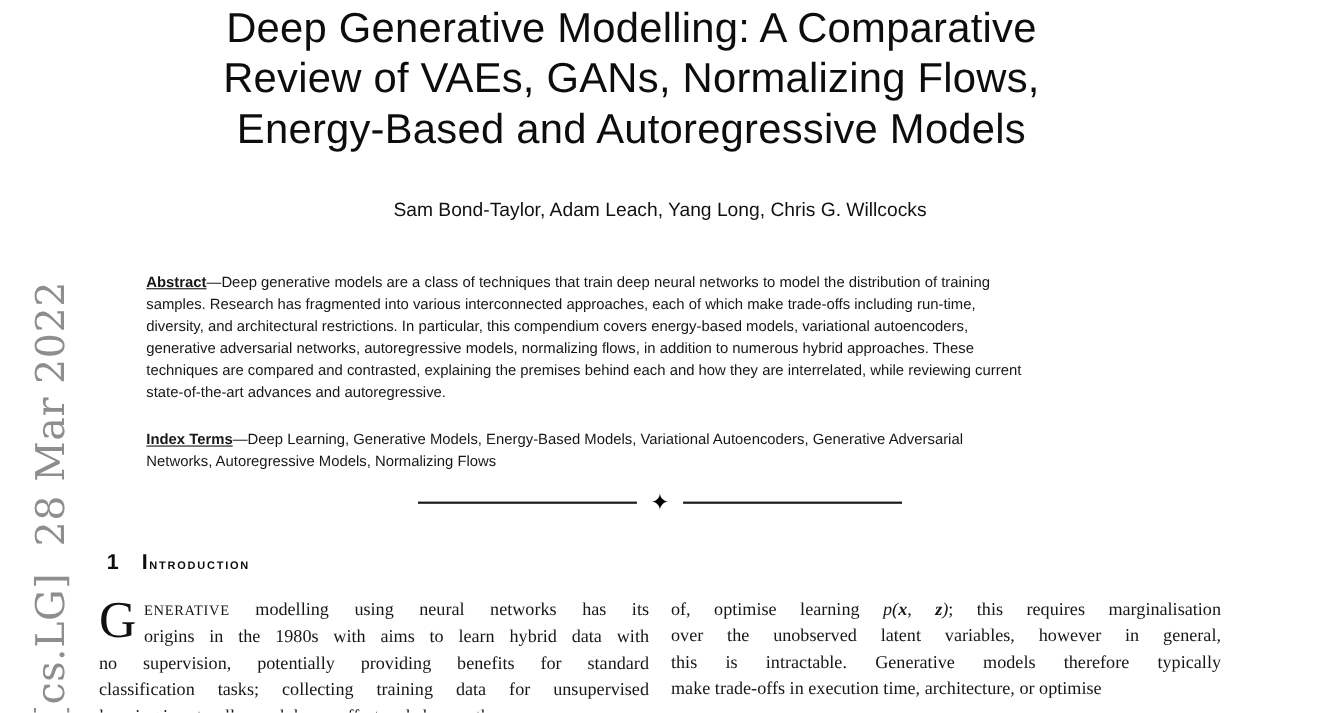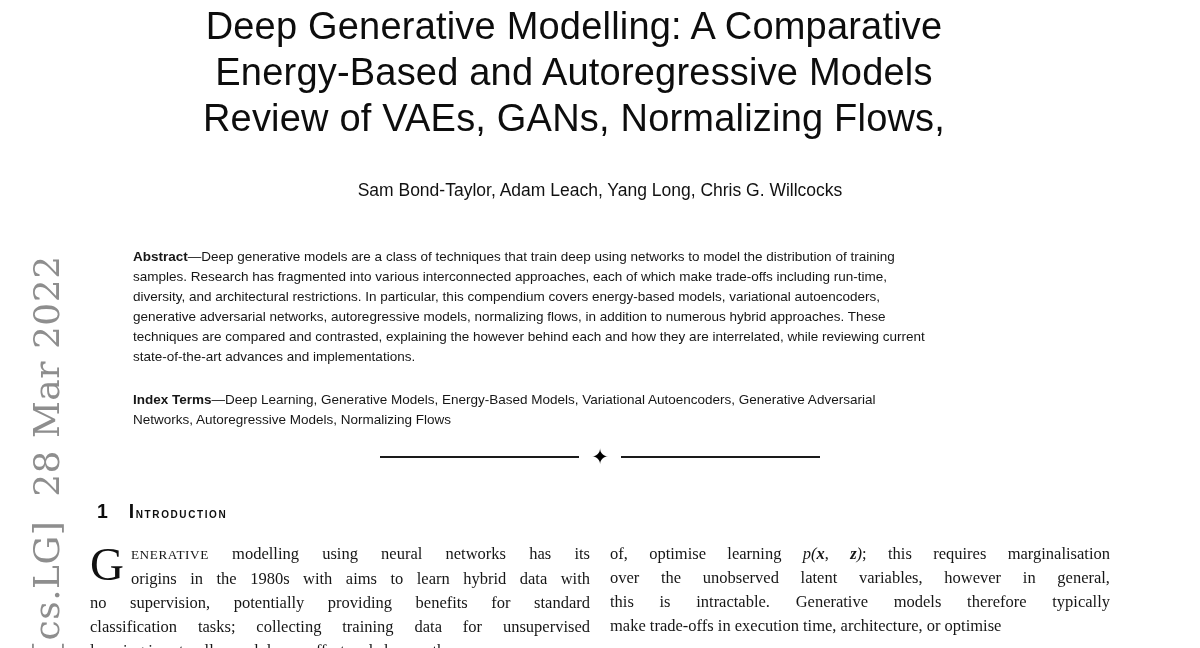--- a/index.html
+++ b/index.html
@@ -30,21 +30,21 @@
   }
 
   
   .abstract, .index-terms {
     position:absolute; left:133px; width:935px;
     font-size:13.5px; line-height:20px; color:#161616;
   }
   .abstract { top:247px; }
   .index-terms { top:390px; }
   .aline { white-space:nowrap; }
-  .lbl { font-weight:bold; }
+  .lbl { font-weight:bold;text-decoration:underline; }
 
   
   .divider {
     position:absolute; left:380px; top:444px; width:440px; height:26px;
     display:flex; align-items:center; gap:12px;
   }
   .divider .rule { flex:1; height:2px; background:#1a1a1a; }
   .divider .diamond {
     font-size:21px; line-height:21px; color:#000;
     font-family:"DejaVu Sans", sans-serif;
@@ -80,33 +80,33 @@
 </style>
 </head>
 <body>
 
 <div class="page">
 
   <div class="stamp">[cs.LG]  28 Mar 2022</div>
 
   <div class="title">
     <div>Deep Generative Modelling: A Comparative</div>
+    <div>Review of VAEs, GANs, Normalizing Flows,</div>
     <div>Energy-Based and Autoregressive Models</div>
-    <div>Review of VAEs, GANs, Normalizing Flows,</div>
   </div>
 
   <div class="authors">Sam Bond-Taylor, Adam Leach, Yang Long, Chris G. Willcocks</div>
 
   <div class="abstract">
-    <div class="aline"><span class="lbl">Abstract</span><span>—Deep generative models are a class of techniques that train deep using networks to model the distribution of training</span></div>
+    <div class="aline"><span class="lbl">Abstract</span><span>—Deep generative models are a class of techniques that train deep neural networks to model the distribution of training</span></div>
     <div class="aline">samples. Research has fragmented into various interconnected approaches, each of which make trade-offs including run-time,</div>
     <div class="aline">diversity, and architectural restrictions. In particular, this compendium covers energy-based models, variational autoencoders,</div>
     <div class="aline">generative adversarial networks, autoregressive models, normalizing flows, in addition to numerous hybrid approaches. These</div>
-    <div class="aline">techniques are compared and contrasted, explaining the however behind each and how they are interrelated, while reviewing current</div>
-    <div class="aline">state-of-the-art advances and implementations.</div>
+    <div class="aline">techniques are compared and contrasted, explaining the premises behind each and how they are interrelated, while reviewing current</div>
+    <div class="aline">state-of-the-art advances and autoregressive.</div>
   </div>
 
   <div class="index-terms">
     <div class="aline"><span class="lbl">Index Terms</span><span>—Deep Learning, Generative Models, Energy-Based Models, Variational Autoencoders, Generative Adversarial</span></div>
     <div class="aline">Networks, Autoregressive Models, Normalizing Flows</div>
   </div>
 
   <div class="divider">
     <div class="rule"></div>
     <div class="diamond">✦</div>

